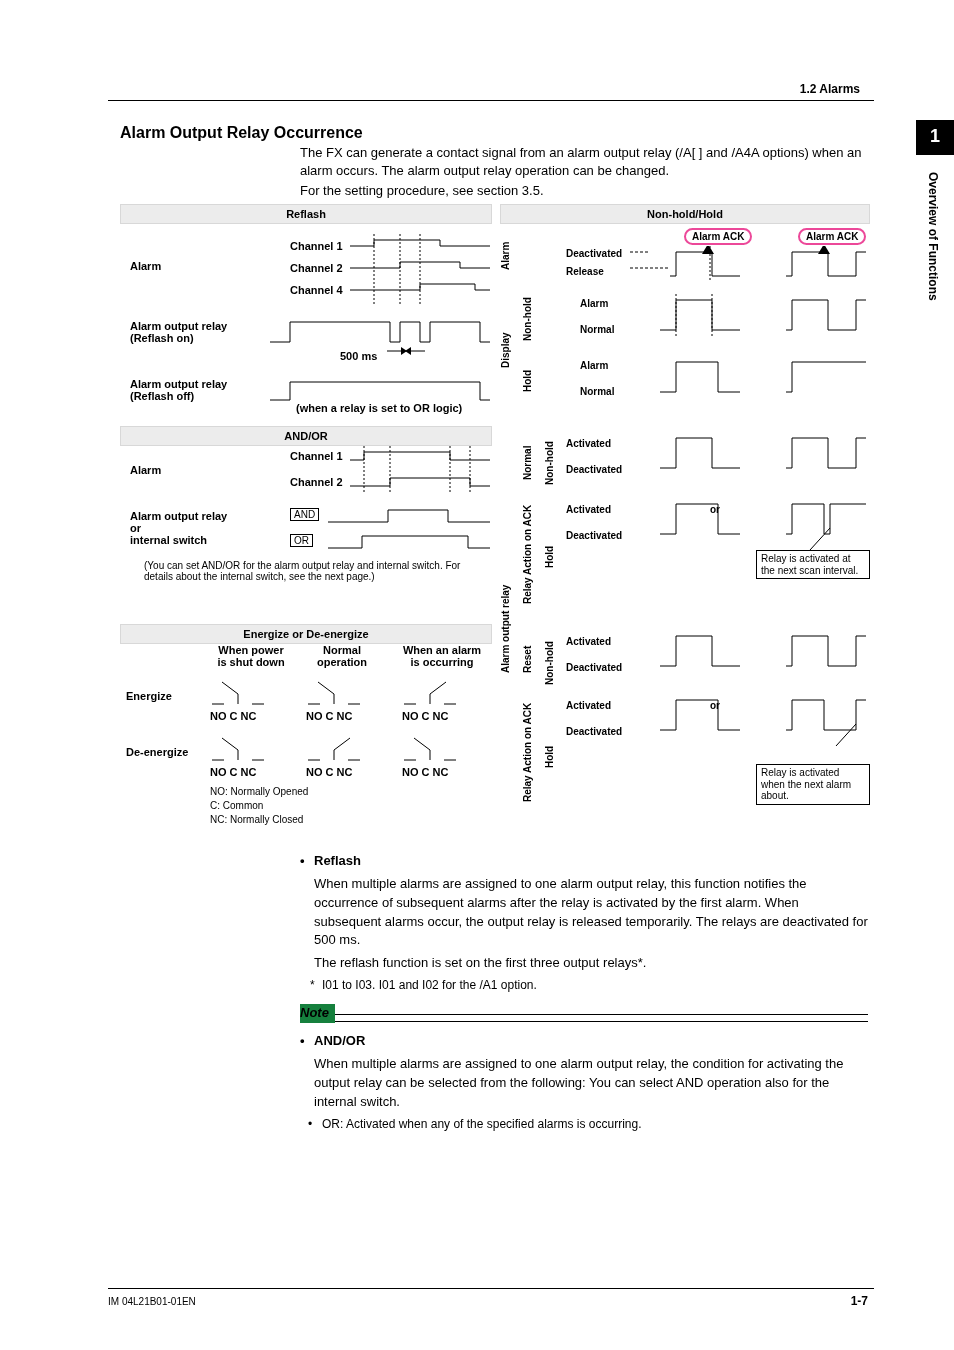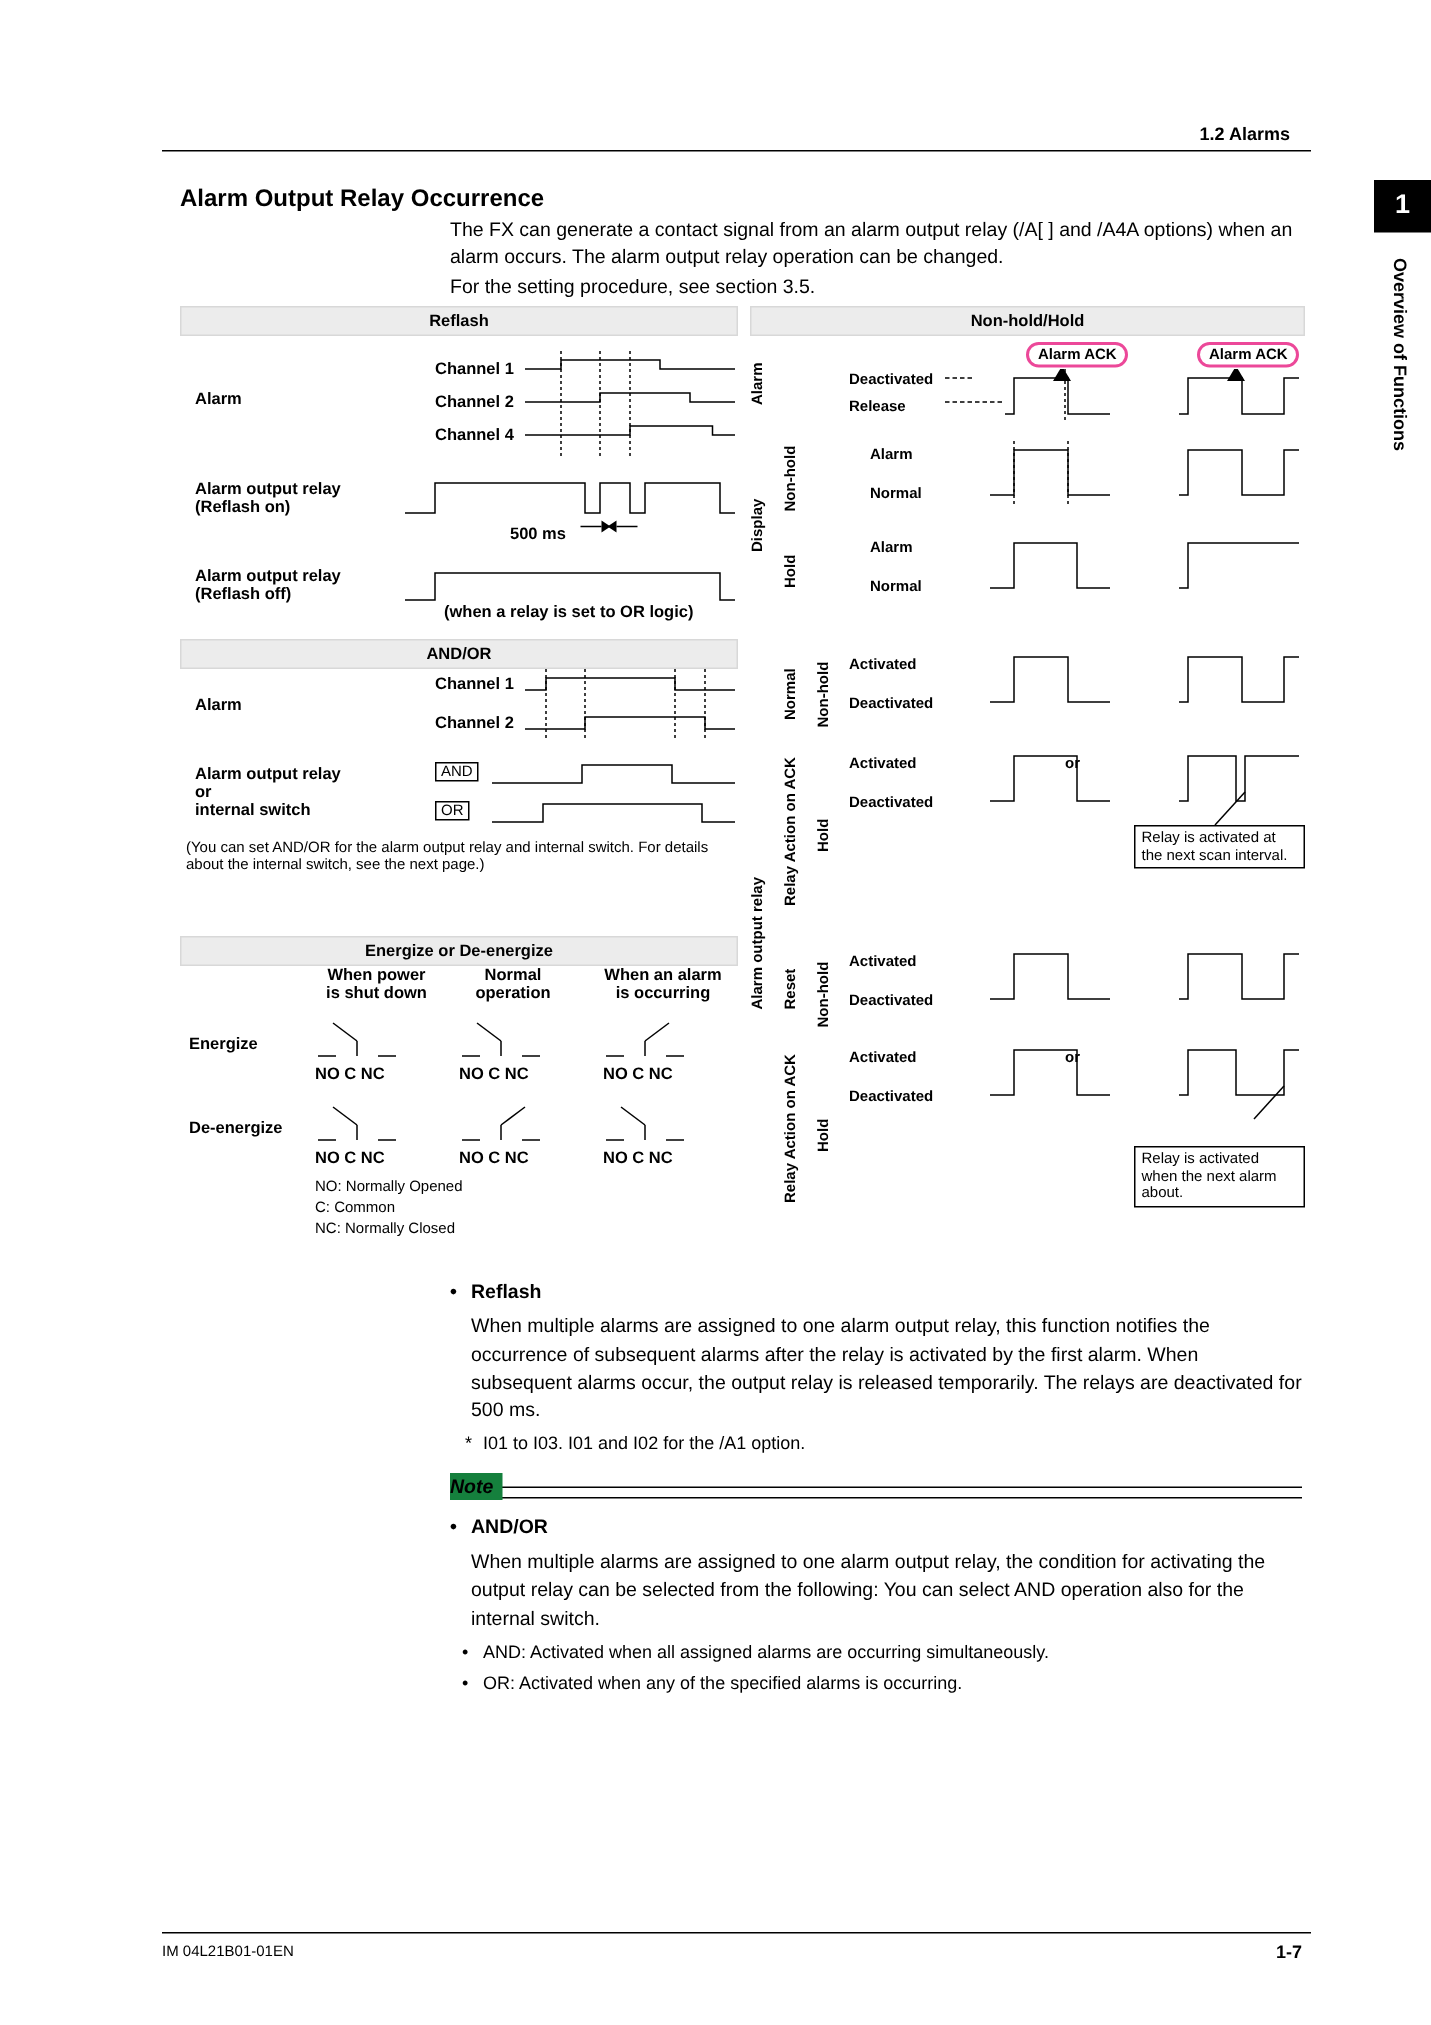--- a/index.html
+++ b/index.html
@@ -266,21 +266,21 @@
 internal switch</div>
       <div style="position:absolute; left:170px; top:74px;"><span class="boxlbl">AND</span></div>
       <svg style="position:absolute; left:208px; top:70px;" width="162" height="22">
         <polyline points="0,18 60,18 60,6 120,6 120,18 162,18" fill="none" stroke="#000"></polyline>
       </svg>
       <div style="position:absolute; left:170px; top:100px;"><span class="boxlbl">OR</span></div>
       <svg style="position:absolute; left:208px; top:96px;" width="162" height="22">
         <polyline points="0,18 34,18 34,6 140,6 140,18 162,18" fill="none" stroke="#000"></polyline>
       </svg>
 
-      <div style="position:absolute; left:4px; top:126px; right:10px;" class="tiny">(You can set AND/OR for the alarm output relay and internal switch. For details about the internal switch, see the next page.)</div>
+      <div style="position:absolute; left:24px; top:126px; right:10px;" class="tiny">(You can set AND/OR for the alarm output relay and internal switch. For details about the internal switch, see the next page.)</div>
     </div>
 
     <div class="bar" style="position:absolute; top:420px; width:100%;">Energize or De-energize</div>
 
     <div class="blockL3">
       <div style="position:absolute; left:86px; top:10px; width:90px; white-space:pre-line; text-align:center;" class="smallbold">When power
 is shut down</div>
       <div style="position:absolute; left:182px; top:10px; width:80px; white-space:pre-line; text-align:center;" class="smallbold">Normal
 operation</div>
       <div style="position:absolute; left:274px; top:10px; width:96px; white-space:pre-line; text-align:center;" class="smallbold">When an alarm
@@ -455,31 +455,31 @@
       <polyline points="126,36 132,36 132,6 164,6 164,36 196,36 196,6 206,6" fill="none" stroke="#000"></polyline>
       <line x1="196" y1="30" x2="176" y2="52" stroke="#000"></line>
     </svg>
     <div class="note-box" style="left:256px; top:560px; width:104px;">Relay is activated when the next alarm about.</div>
   </div>
 </div>
 
 <div class="body">
   <p class="bullet-row li-h">Reflash</p>
   <p style="padding-left:14px;">When multiple alarms are assigned to one alarm output relay, this function notifies the occurrence of subsequent alarms after the relay is activated by the first alarm. When subsequent alarms occur, the output relay is released temporarily. The relays are deactivated for 500 ms.</p>
+  <p style="padding-left:14px;">The reflash function is set on the first three output relays*.</p>
   <p class="starline">I01 to I03. I01 and I02 for the /A1 option.</p>
 
   <div style="margin-top:10px;">
     <span class="note-h">Note</span>
     <div class="note-line"></div>
     <div class="note-end"></div>
   </div>
 
   <p class="bullet-row li-h" style="margin-top:8px;">AND/OR</p>
   <p style="padding-left:14px;">When multiple alarms are assigned to one alarm output relay, the condition for activating the output relay can be selected from the following: You can select AND operation also for the internal switch.</p>
-  <p class="indent-b2">AND:  Activated when all assigned alarms are occurring simultaneously.</p>
   <p class="indent-b2">OR:    Activated when any of the specified alarms is occurring.</p>
 </div>
 
 <div class="ftr-rule"></div>
 <div class="ftr-left">IM 04L21B01-01EN</div>
 <div class="ftr-right">1-7</div>
 
 </div>
 
 </body></html>

